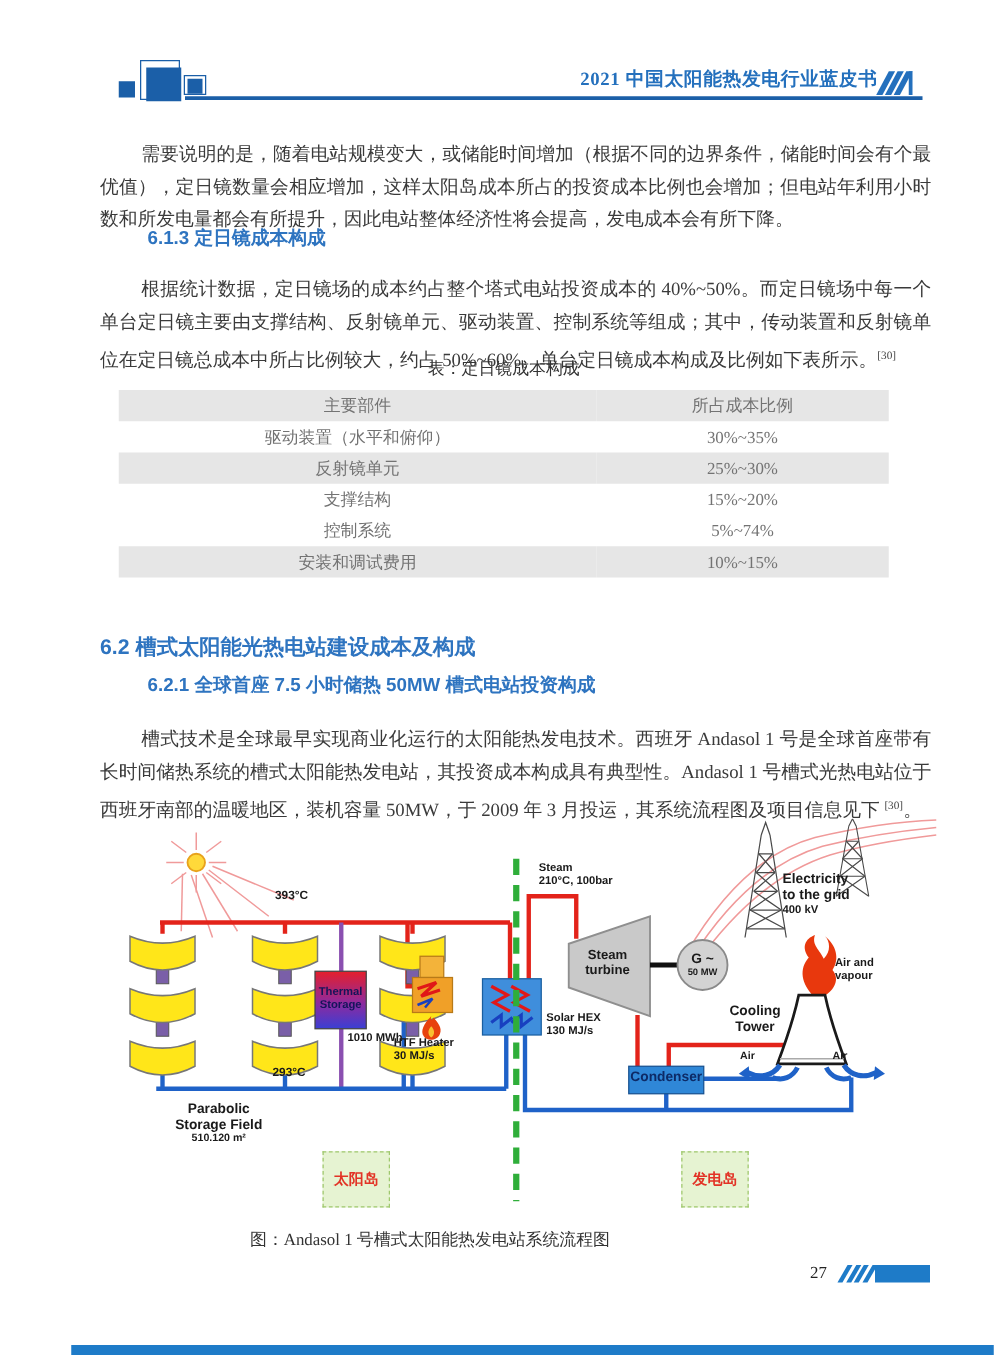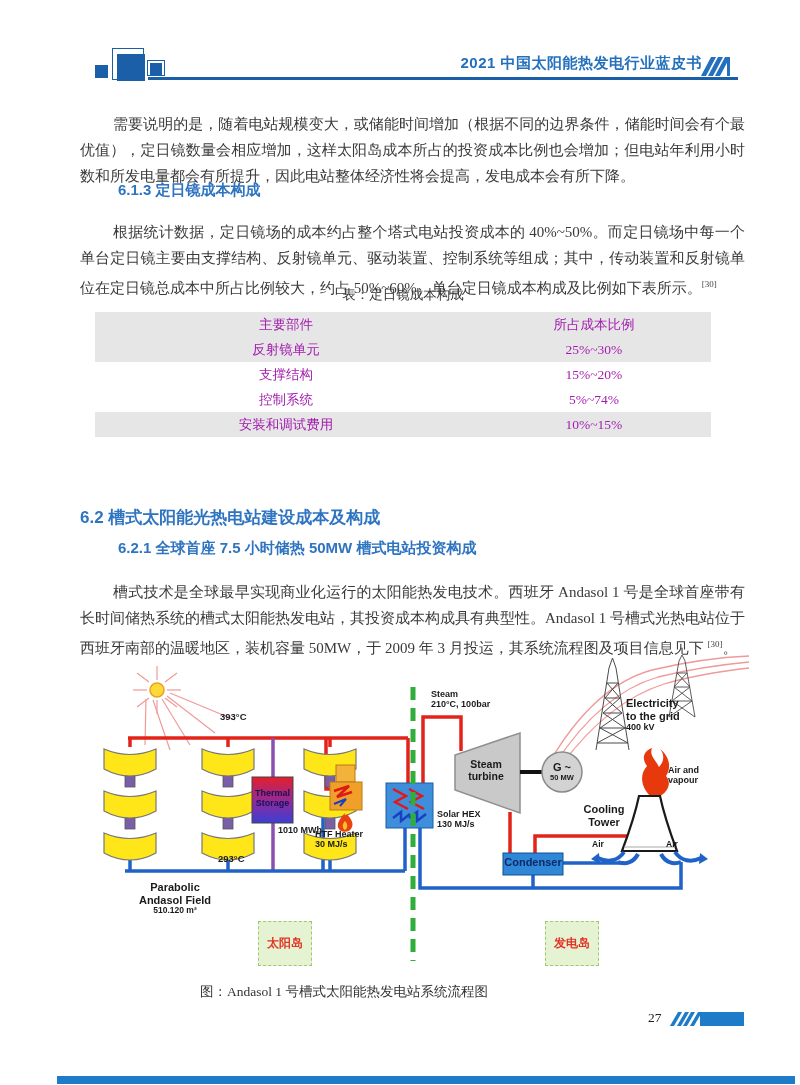--- a/index.html
+++ b/index.html
@@ -2,38 +2,38 @@
 <html><head>
 <meta charset="utf-8">
 <style>
   html,body{margin:0;padding:0;}
   body{width:800px;height:1085px;position:relative;background:#ffffff;overflow:hidden;
        font-family:"Liberation Serif",serif;color:#333;}
 
   
   .logo-sq{position:absolute;background:#1b5fa8;}
   .logo-out{position:absolute;background:#fff;border:1.5px solid #1b5fa8;}
-  .hdr-title{position:absolute;top:54px;right:98px;font-family:Liberation Sans, sans-serif;
+  .hdr-title{position:absolute;top:54px;right:98px;font-family:Liberation Serif, serif;
              font-weight:bold;font-size:15px;color:#2470bd;letter-spacing:.5px;}
   .hdr-line{position:absolute;top:77px;left:148px;right:62px;height:2.5px;background:#1b5fa8;}
   .hdr-slash{position:absolute;top:57px;right:60px;width:34px;height:19px;}
   .hdr-slash i{display:inline-block;width:5px;height:19px;background:#2470bd;
                transform:skewX(-28deg);margin-right:2px;}
   .hdr-slash i.bar{transform:none;width:3px;margin-right:0;}
 
   
   .para{position:absolute;left:80px;width:665px;font-size:15px;line-height:26px;
         text-align:justify;text-indent:2.2em;color:#3a3a3a;}
   .h-blue{position:absolute;font-family:"Liberation Sans",sans-serif;font-weight:bold;color:#2e74c0;}
   sup.fref{font-size:9px;color:#444;}
 
   
   .tbl-title{position:absolute;left:95px;top:286px;width:616px;text-align:center;font-size:13.5px;color:#333;}
   table.cost{position:absolute;left:95px;top:312px;width:616px;border-collapse:collapse;
-             font-size:13.5px;color:#a21caf;}
+             font-size:13.5px;color:#737373;}
   table.cost td{height:25px;text-align:center;padding:0;}
   table.cost tr.shade{background:#e6e6e6;}
 
   
   .diagram{position:absolute;left:90px;top:655px;width:660px;height:310px;}
   .dlabel{position:absolute;font-family:"Liberation Sans",sans-serif;font-weight:bold;
           color:#1a1a1a;line-height:1.15;white-space:nowrap;}
   .island{position:absolute;font-size:12px;font-weight:bold;color:#e23326;
           background:#e6f3d2;border:1px dashed #9fc86e;padding:13px 8px;
           font-family:"Liberation Sans",sans-serif;}
@@ -72,20 +72,24 @@
 <table class="cost">
   <colgroup>
       <col style="width:62%">
       <col style="width:38%">
     </colgroup>
   <tbody>
       <tr class="shade">
     <td>主要部件</td>
     <td>所占成本比例</td>
   </tr>
+  <tr>
+        <td>驱动装置（水平和俯仰）</td>
+        <td>30%~35%</td>
+      </tr>
   <tr class="shade">
         <td>反射镜单元</td>
         <td>25%~30%</td>
       </tr>
   <tr>
         <td>支撑结构</td>
         <td>15%~20%</td>
       </tr>
   <tr>
         <td>控制系统</td>
@@ -295,21 +299,21 @@
   </div>
   <div class="dlabel" style="left:488px;top:148px;width:52px;text-align:center;font-size:11px;">
     <div>Cooling</div>
       <div>Tower</div>
   </div>
   <div class="dlabel" style="left:502px;top:185px;font-size:8.5px;">Air</div>
   <div class="dlabel" style="left:576px;top:185px;font-size:8.5px;">Air</div>
   <div class="dlabel" style="left:413px;top:201px;width:60px;text-align:center;font-size:11px;color:#0d2a66;">Condenser</div>
   <div class="dlabel" style="left:25px;top:226px;width:120px;text-align:center;">
     <div style="font-size:11px;">Parabolic</div>
-    <div style="font-size:11px;">Andasol Field</div>
+    <div style="font-size:11px;">Storage Field</div>
     <div style="font-size:8.5px;">510.120 m²</div>
   </div>
   <div class="island" style="left:168px;top:266px;">太阳岛</div>
   <div class="island" style="left:455px;top:266px;">发电岛</div>
 </div>
 
 <div class="fig-caption">图：Andasol 1 号槽式太阳能热发电站系统流程图</div>
 
 <div class="page-num">27</div>
 <div class="page-chip">

